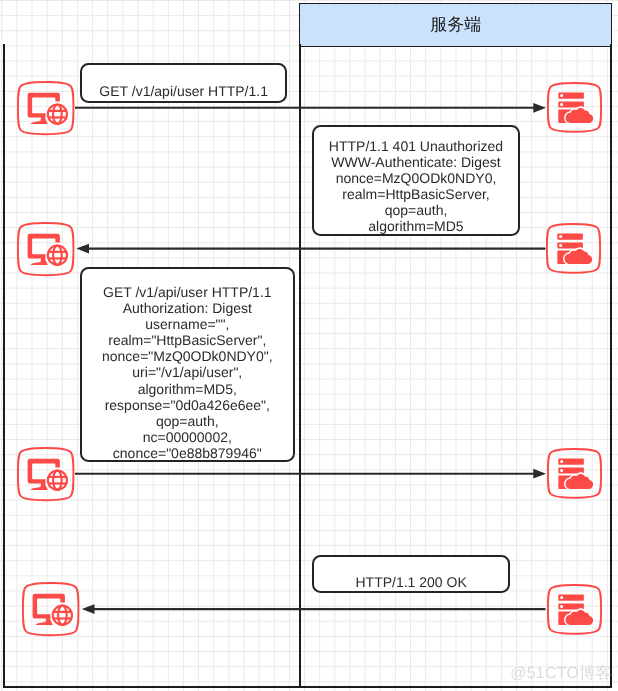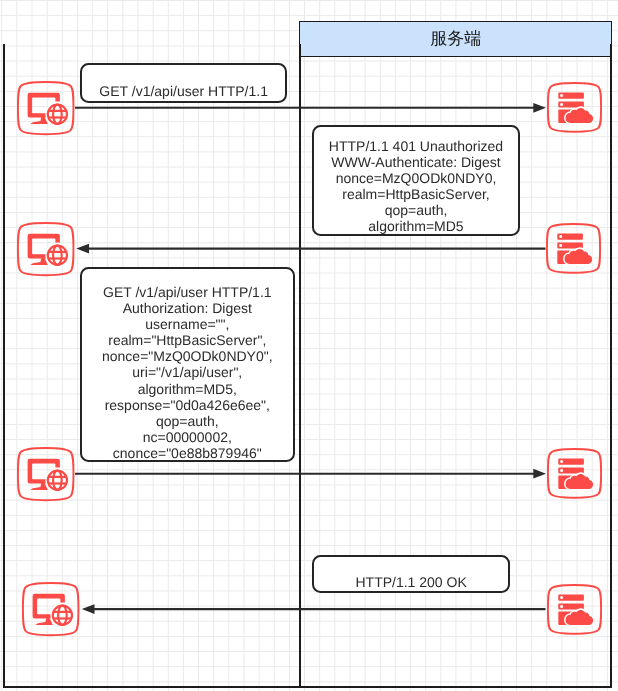--- a/index.html
+++ b/index.html
@@ -30,21 +30,21 @@
   .icon{position:absolute;}
   .wm{position:absolute;color:#dcdcdc;font-size:16px;white-space:nowrap;letter-spacing:0.25px;}
   svg{display:block;overflow:visible;}
 </style>
 </head>
 <body>
 
 <div id="stage">
   <div class="grid"></div>
 
-  <div class="hdr" style="left:299.1px;top:3.2px;width:313.1px;height:36px;margin-top:18px;">
+  <div class="hdr" style="left:299.1px;top:3.2px;width:313.1px;height:44px;">
     <span>服务端</span>
   </div>
 
   <div class="rule" style="left:2.75px;top:44px;width:2.45px;height:644.3px;"></div>
   <div class="rule" style="left:609.8px;top:44px;width:2.45px;height:644.3px;"></div>
   <div class="rule" style="left:2.75px;top:685.5px;width:609.5px;height:2.45px;"></div>
   <div class="rule" style="left:298.9px;top:44px;width:2.45px;height:644.3px;"></div>
 
   <div class="msgbox" style="left:80.0px;top:62.8px;width:207.3px;height:40.1px;">
     <span>GET /v1/api/user HTTP/1.1</span>
@@ -195,13 +195,14 @@
           <rect x="11.3" y="27.5" width="25.6" height="13.6" rx="1.0"></rect>
         </g>
         <circle cx="14.6" cy="13.6" r="1.5" fill="#fff"></circle>
         <circle cx="14.6" cy="22.4" r="1.5" fill="#fff"></circle>
         <path d="M25.0,40.9 h-2.0 a5.1,5.1 0 0 1 0.6,-10.15 a4.3,4.3 0 0 1 5.9,-2.7 a5.0,5.0 0 0 1 8.5,0.45 a3.8,3.8 0 0 1 4.3,3.5 a4.4,4.4 0 0 1 -1.1,8.9 z" fill="#fff" stroke="#fff" stroke-width="3.1" stroke-linejoin="round"></path>
         <path d="M25.0,40.9 h-2.0 a5.1,5.1 0 0 1 0.6,-10.15 a4.3,4.3 0 0 1 5.9,-2.7 a5.0,5.0 0 0 1 8.5,0.45 a3.8,3.8 0 0 1 4.3,3.5 a4.4,4.4 0 0 1 -1.1,8.9 z" fill="#fc4b46"></path>
       </svg>
     </div>
     </div>
 
+  <div class="wm" style="left:510.2px;top:662.5px;">@51CTO博客</div>
 </div>
 
 </body></html>

